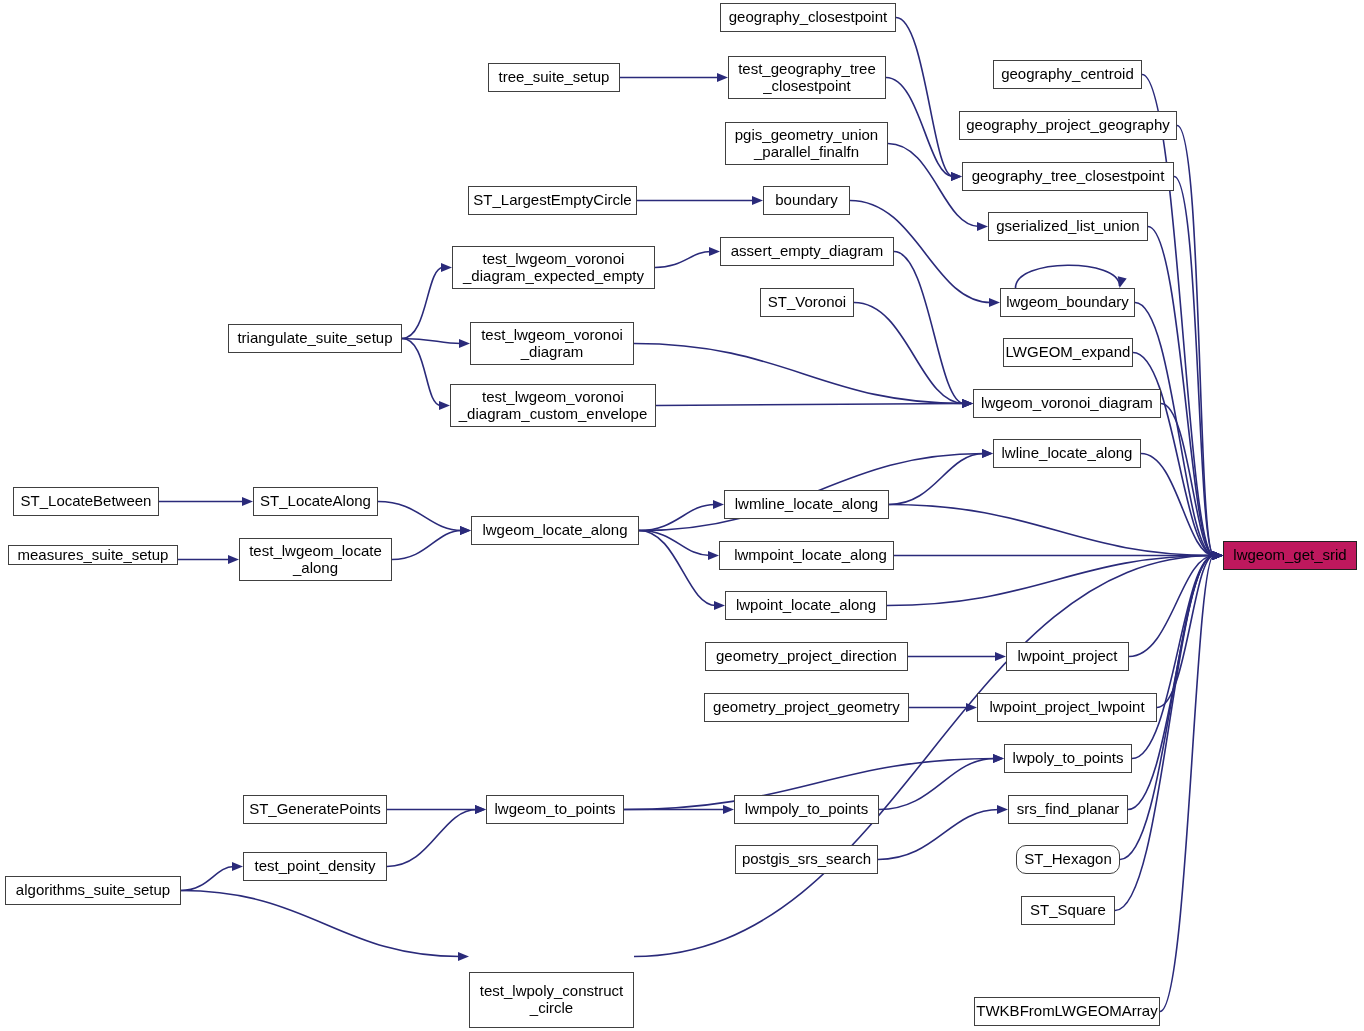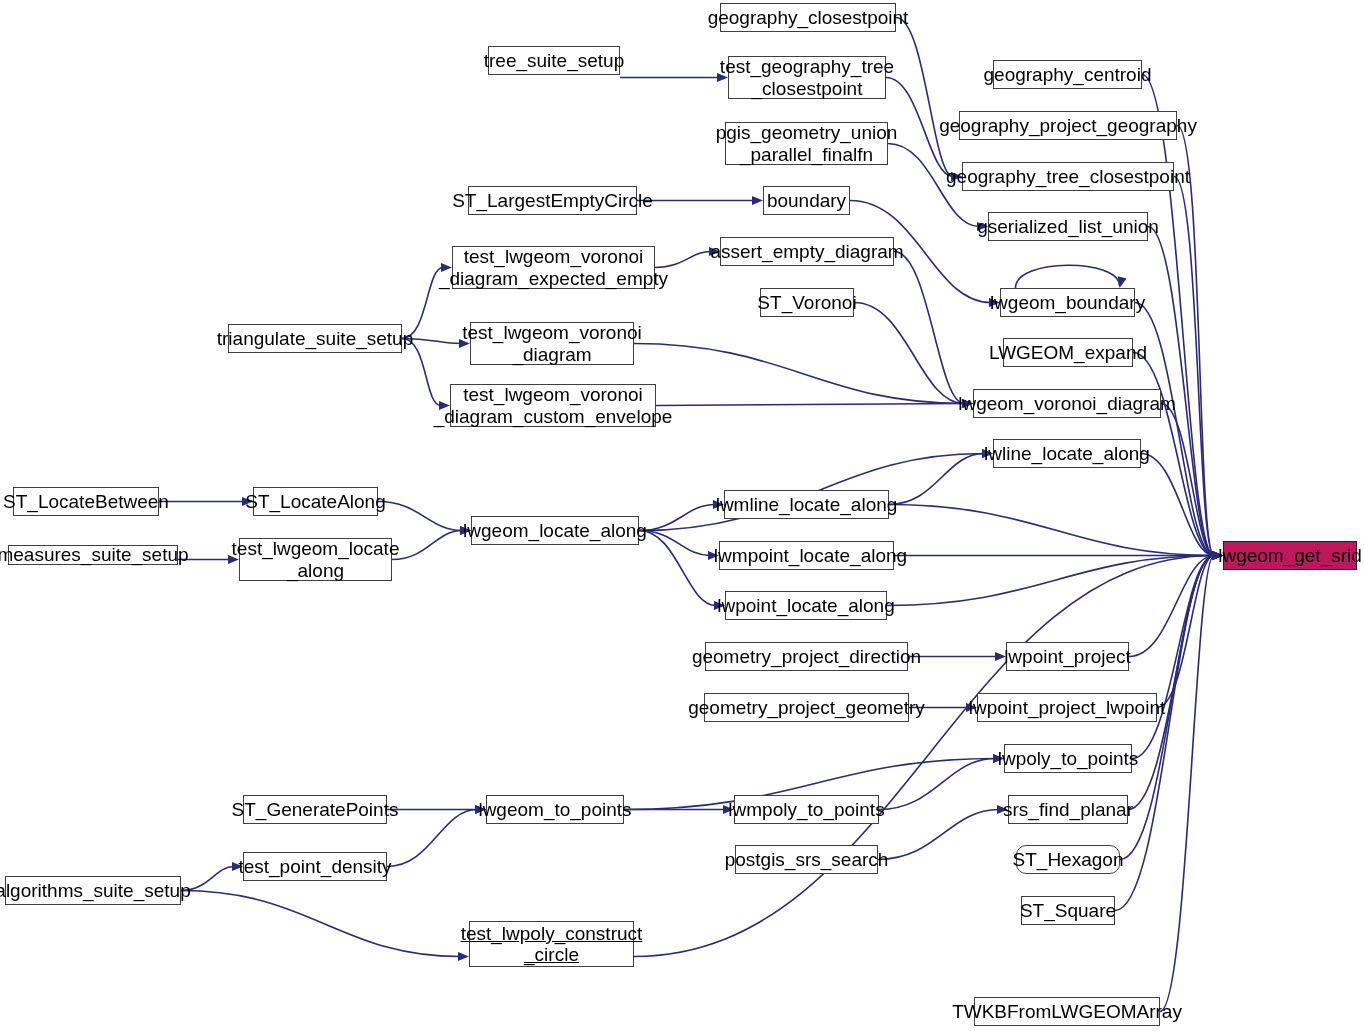--- a/index.html
+++ b/index.html
@@ -9,21 +9,21 @@
   .node{
     position:absolute;
     box-sizing:border-box;
     border:1px solid #404040;
     background:#ffffff;
     color:#000000;
     display:flex;
     align-items:center;
     justify-content:center;
     text-align:center;
-    font-size:19px;
+    font-size:15px;
     line-height:1.12;
     white-space:pre;
     letter-spacing:0px;
   }
   .node.target{background:#be185d;border-color:#202020;}
 </style>
 </head>
 <body>
 
 <div id="canvas">
@@ -236,21 +236,21 @@
         <path d="M 634 956.5 C 899.05 956.5, 957.95 555.5, 1214 555.5" fill="none" stroke="#2a2a7a" stroke-width="1.6"></path>
       </g>
       <polygon points="1223,555.5 1212,560.1 1212,550.9" fill="#2a2a7a"></polygon>
       <g>
         <path d="M 1160 1011.5 C 1188.35 1011.5, 1194.65 555.5, 1214 555.5" fill="none" stroke="#2a2a7a" stroke-width="1.6"></path>
       </g>
       <polygon points="1223,555.5 1212,560.1 1212,550.9" fill="#2a2a7a"></polygon>
     </svg>
   <div id="nodes">
       <div class="node" style="left: 720px; top: 3px; width: 176px; height: 29px;"><span>geography_closestpoint</span></div>
-      <div class="node" style="left: 488px; top: 46px; width: 132px; height: 29px;"><span>tree_suite_setup</span></div>
+      <div class="node" style="left: 488px; top: 63px; width: 132px; height: 29px;"><span>tree_suite_setup</span></div>
       <div class="node" style="left: 728px; top: 56px; width: 158px; height: 43px;"><span>test_geography_tree
 _closestpoint</span></div>
       <div class="node" style="left: 993px; top: 60px; width: 149px; height: 29px;"><span>geography_centroid</span></div>
       <div class="node" style="left: 725px; top: 122px; width: 163px; height: 43px;"><span>pgis_geometry_union
 _parallel_finalfn</span></div>
       <div class="node" style="left: 959px; top: 111px; width: 218px; height: 29px;"><span>geography_project_geography</span></div>
       <div class="node" style="left: 962px; top: 162px; width: 212px; height: 29px;"><span>geography_tree_closestpoint</span></div>
       <div class="node" style="left: 468px; top: 186px; width: 169px; height: 29px;"><span>ST_LargestEmptyCircle</span></div>
       <div class="node" style="left: 763px; top: 186px; width: 87px; height: 29px;"><span>boundary</span></div>
       <div class="node" style="left: 988px; top: 212px; width: 160px; height: 29px;"><span>gserialized_list_union</span></div>
@@ -284,17 +284,17 @@
       <div class="node" style="left: 1004px; top: 744px; width: 128px; height: 29px; align-items: center;"><span>lwpoly_to_points</span></div>
       <div class="node" style="left: 243px; top: 795px; width: 144px; height: 29px;"><span>ST_GeneratePoints</span></div>
       <div class="node" style="left: 486px; top: 795px; width: 138px; height: 29px;"><span>lwgeom_to_points</span></div>
       <div class="node" style="left: 734px; top: 795px; width: 145px; height: 29px;"><span>lwmpoly_to_points</span></div>
       <div class="node" style="left: 1008px; top: 795px; width: 120px; height: 29px;"><span>srs_find_planar</span></div>
       <div class="node" style="left: 1016px; top: 845px; width: 104px; height: 29px; border-radius: 10px;"><span>ST_Hexagon</span></div>
       <div class="node" style="left: 735px; top: 845px; width: 143px; height: 29px;"><span>postgis_srs_search</span></div>
       <div class="node" style="left: 243px; top: 852px; width: 144px; height: 29px;"><span>test_point_density</span></div>
       <div class="node" style="left: 5px; top: 876px; width: 176px; height: 29px;"><span>algorithms_suite_setup</span></div>
       <div class="node" style="left: 1021px; top: 896px; width: 94px; height: 29px;"><span>ST_Square</span></div>
-      <div class="node" style="left: 469px; top: 921px; width: 165px; height: 46px; text-decoration: underline;"><span>test_lwpoly_construct
+      <div class="node" style="left: 469px; top: 972px; width: 165px; height: 56px;"><span>test_lwpoly_construct
 _circle</span></div>
       <div class="node" style="left: 974px; top: 997px; width: 186px; height: 29px;"><span>TWKBFromLWGEOMArray</span></div>
     </div>
 </div>
 
 </body></html>

